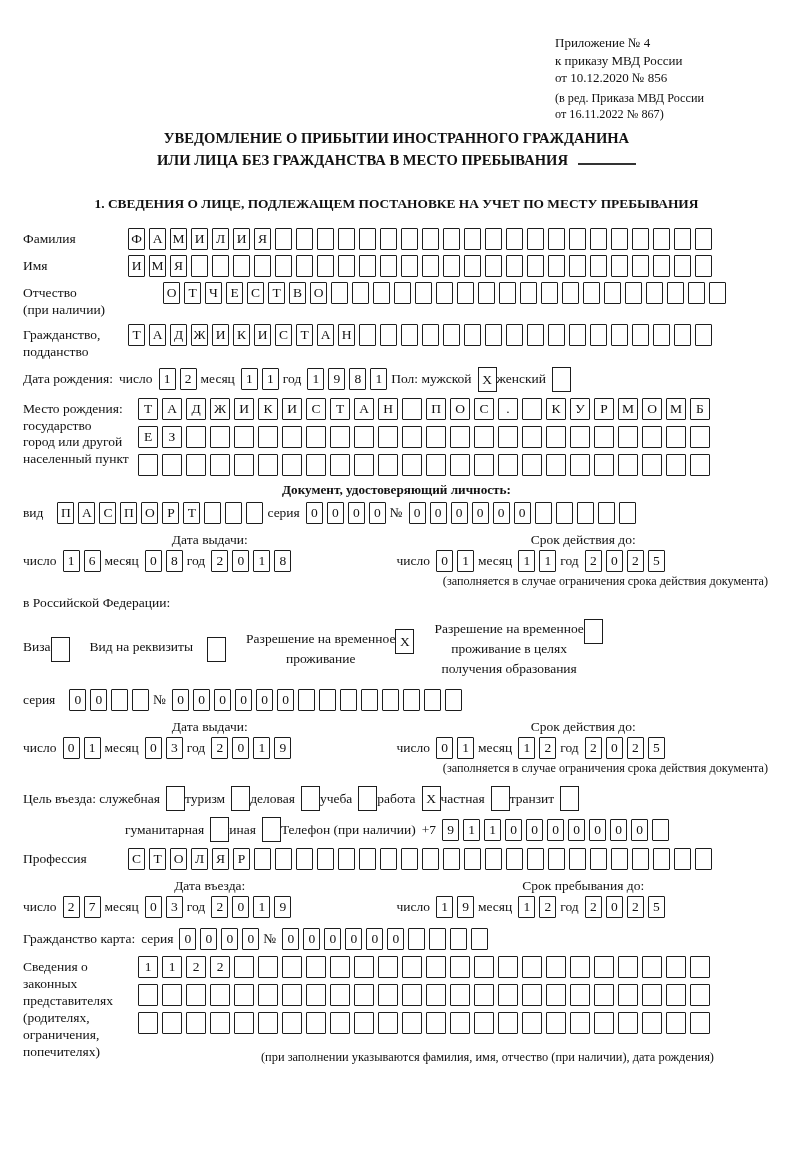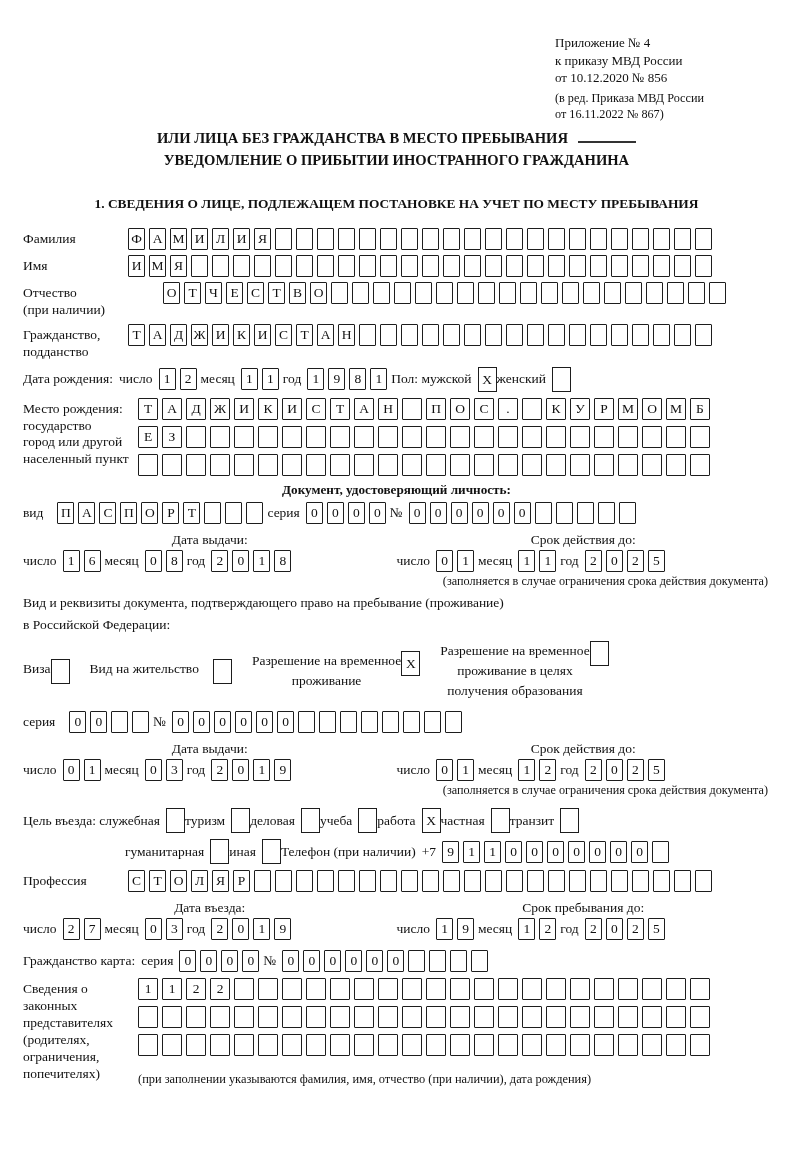--- a/index.html
+++ b/index.html
@@ -50,43 +50,43 @@
   
   .permit-band{display:flex;align-items:center;margin:8px 0 4px 0;}
   .permit-item{display:flex;align-items:flex-start;}
   .permit-label{text-align:center;line-height:1.5;}
   .chk{
     display:inline-block;width:17px;height:23px;
     border:1.6px solid #1d1d1d;text-align:center;
     font-size:13.5px;line-height:23px;vertical-align:middle;background:#fff;
     margin:0 0 0 7px;flex:0 0 auto;
   }
-  .note-center{text-align:left;font-size:12.4px;margin-top:4px;}
+  .note-center{text-align:right;font-size:12.4px;margin-top:4px;}
   .mt10{margin-top:10px;} .mt6{margin-top:6px;}
   .indent{margin-left:102px;}
 </style>
 </head>
 <body>
 
 <div class="page">
 
   <div class="hdr">
     <div>Приложение № 4</div>
     <div>к приказу МВД России</div>
     <div>от 10.12.2020 № 856</div>
     <div class="small">
       <div>(в ред. Приказа МВД России</div>
       <div>от 16.11.2022 № 867)</div>
     </div>
   </div>
 
 
   <div class="title">
+    <div>УВЕДОМЛЕНИЕ О ПРИБЫТИИ ИНОСТРАННОГО ГРАЖДАНИНА</div>
     <div><span>ИЛИ ЛИЦА БЕЗ ГРАЖДАНСТВА В МЕСТО ПРЕБЫВАНИЯ</span><span class="uline"></span></div>
-    <div>УВЕДОМЛЕНИЕ О ПРИБЫТИИ ИНОСТРАННОГО ГРАЖДАНИНА</div>
   </div>
 
   <div class="sec-head">1. СВЕДЕНИЯ О ЛИЦЕ, ПОДЛЕЖАЩЕМ ПОСТАНОВКЕ НА УЧЕТ ПО МЕСТУ ПРЕБЫВАНИЯ</div>
 
   <div class="row">
     <div class="lbl w105">Фамилия</div>
     <div class="boxes"><span class="cb">Ф</span><span class="cb">А</span><span class="cb">М</span><span class="cb">И</span><span class="cb">Л</span><span class="cb">И</span><span class="cb">Я</span><span class="cb"></span><span class="cb"></span><span class="cb"></span><span class="cb"></span><span class="cb"></span><span class="cb"></span><span class="cb"></span><span class="cb"></span><span class="cb"></span><span class="cb"></span><span class="cb"></span><span class="cb"></span><span class="cb"></span><span class="cb"></span><span class="cb"></span><span class="cb"></span><span class="cb"></span><span class="cb"></span><span class="cb"></span><span class="cb"></span><span class="cb"></span></div>
   </div>
 
   <div class="row">
@@ -169,31 +169,30 @@
         <span class="t gap8">месяц</span>
         <span class="boxes"><span class="cb">1</span><span class="cb">1</span></span>
         <span class="t">год</span>
         <span class="boxes"><span class="cb">2</span><span class="cb">0</span><span class="cb">2</span><span class="cb">5</span></span>
       </div>
     </div>
   </div>
   <div class="date-note">(заполняется в случае ограничения срока действия документа)</div>
 
   <div class="mt6">
-    <div>Вид и реквизиты документа, подтверждающего право на пребывание (проживание)</div>
     <div class="mt6">в Российской Федерации:</div>
   </div>
 
   <div class="permit-band">
     <div class="permit-item">
       <span class="permit-label">Виза</span>
       <span class="boxes"><span class="chk" style="margin: 0px;"></span></span>
     </div>
     <div class="permit-item gap20">
-      <span class="permit-label">Вид на жительство</span>
+      <span class="permit-label">Вид на реквизиты</span>
       <span class="boxes gap14"><span class="chk" style="margin: 0px;"></span></span>
     </div>
     <div class="permit-item gap20">
       <span class="permit-label">
         <div>Разрешение на временное</div>
         <div>проживание</div>
       </span>
       <span class="boxes"><span class="chk" style="margin: 0px;">X</span></span>
     </div>
     <div class="permit-item gap20">

